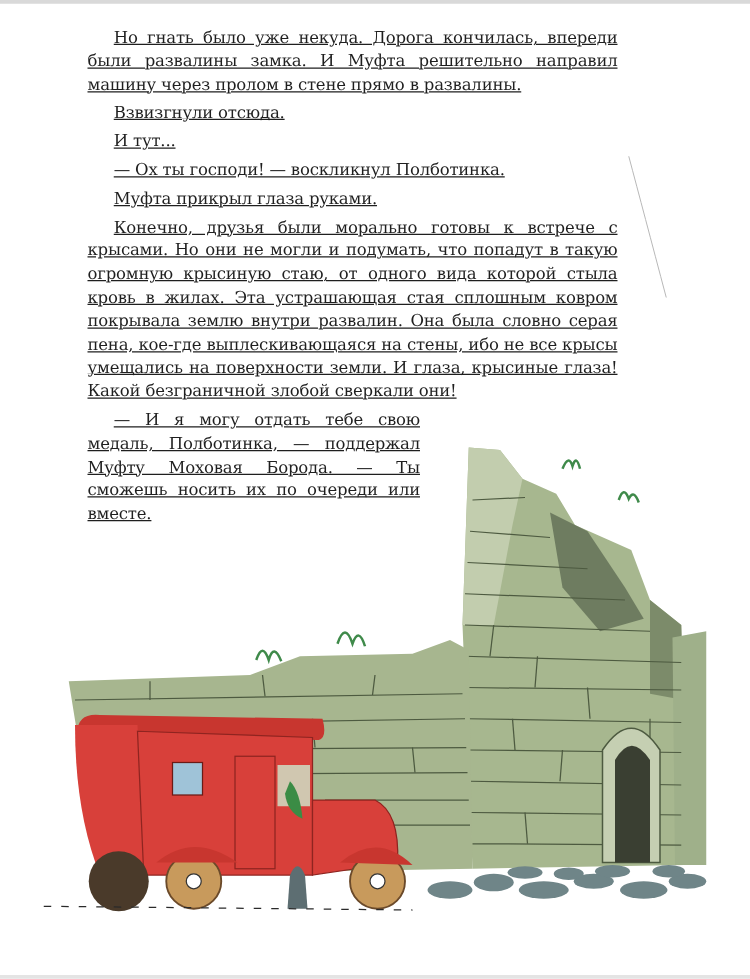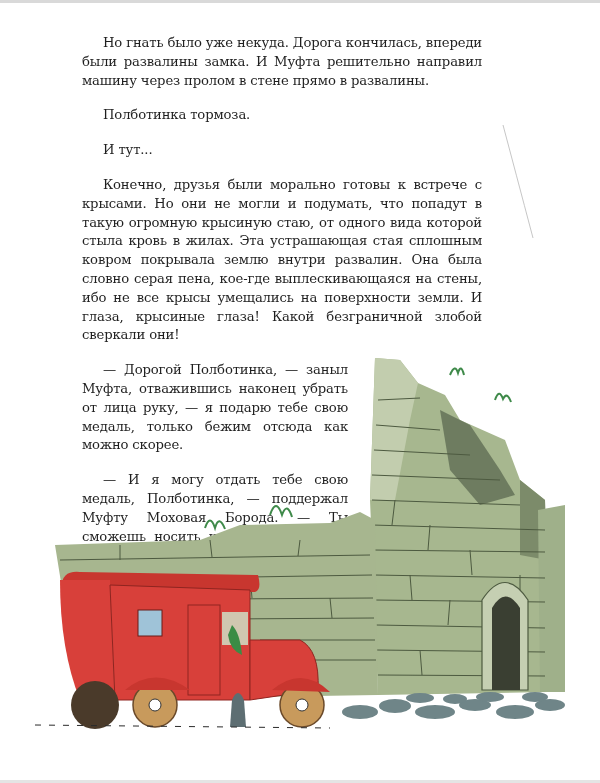--- a/index.html
+++ b/index.html
@@ -8,36 +8,37 @@
     background: #ffffff; position: relative;
     font-family: "DejaVu Serif", "Liberation Serif", serif;
     color: #1f1f1f;
   }
   .top-rule { position: absolute; left: 0; top: 0; width: 600px; height: 3px; background: #d9d9d9; }
   .bottom-rule { position: absolute; left: 0; bottom: 0; width: 600px; height: 3px; background: #e4e4e4; }
   .page-text {
     position: absolute; left: 66px; top: 18px; width: 432px;
     font-size: 13.2px; line-height: 18.8px; letter-spacing: -0.15px;
   }
-  .page-text p { margin: 16px; text-indent: 21px; text-align: justify; }
+  .page-text p { margin: 4px; text-indent: 21px; text-align: justify; text-decoration: underline; }
   .page-text p.narrow { width: 266px; }
   .illustration { position: absolute; left: 0; top: 320px; width: 600px; height: 463px; }
   .pencil-mark { position: absolute; left: 500px; top: 120px; width: 60px; height: 130px; }
 </style>
 </head>
 <body>
 
 <div class="top-rule"></div>
 
 <div class="page-text">
   <p>Но гнать было уже некуда. Дорога кончилась, впереди были развалины замка. И Муфта решительно направил машину через пролом в стене прямо в развалины.</p>
-  <p>Полботинка тормоза.</p>
+  <p>Взвизгнули отсюда.</p>
   <p>И тут...</p>
+  <p>— Ох ты господи! — воскликнул Полботинка.</p>
+  <p>Муфта прикрыл глаза руками.</p>
   <p>Конечно, друзья были морально готовы к встрече с крысами. Но они не могли и подумать, что попадут в такую огромную крысиную стаю, от одного вида которой стыла кровь в жилах. Эта устрашающая стая сплошным ковром покрывала землю внутри развалин. Она была словно серая пена, кое-где выплескивающаяся на стены, ибо не все крысы умещались на поверхности земли. И глаза, крысиные глаза! Какой безграничной злобой сверкали они!</p>
-  <p class="narrow">— Дорогой Полботинка, — заныл Муфта, отважившись наконец убрать от лица руку, — я подарю тебе свою медаль, только бежим отсюда как можно скорее.</p>
   <p class="narrow">— И я могу отдать тебе свою медаль, Полботинка, — поддержал Муфту Моховая Борода. — Ты сможешь носить их по очереди или вместе.</p>
 </div>
 
 <svg class="pencil-mark" viewBox="0 0 60 130">
   <path d="M3 5 Q15 50 33 118" stroke="#b8b8b8" stroke-width="0.8" fill="none"></path>
 </svg>
 
 <svg class="illustration" viewBox="0 320 600 463">
 
   <g>

